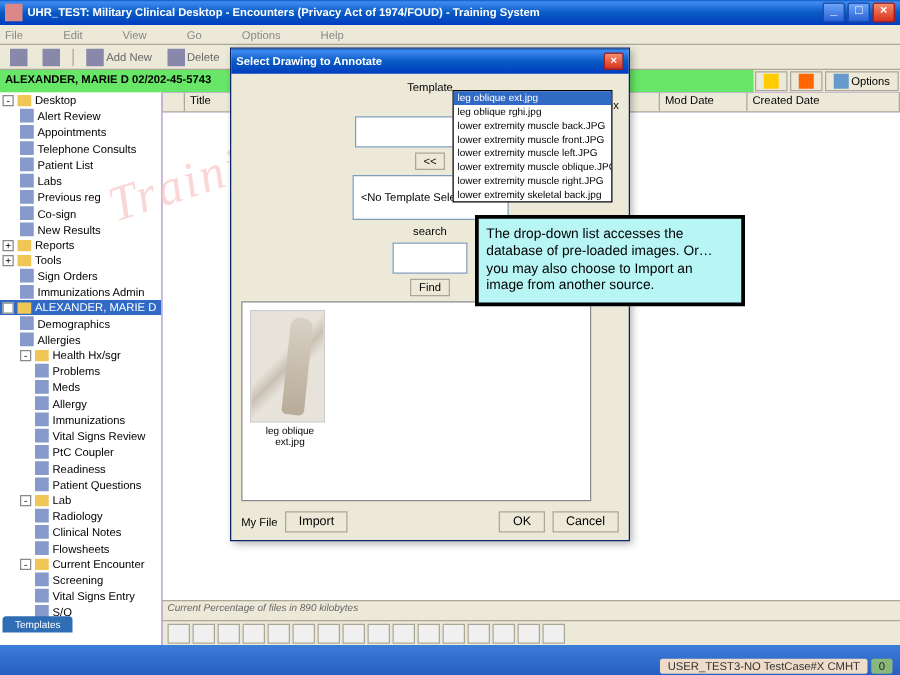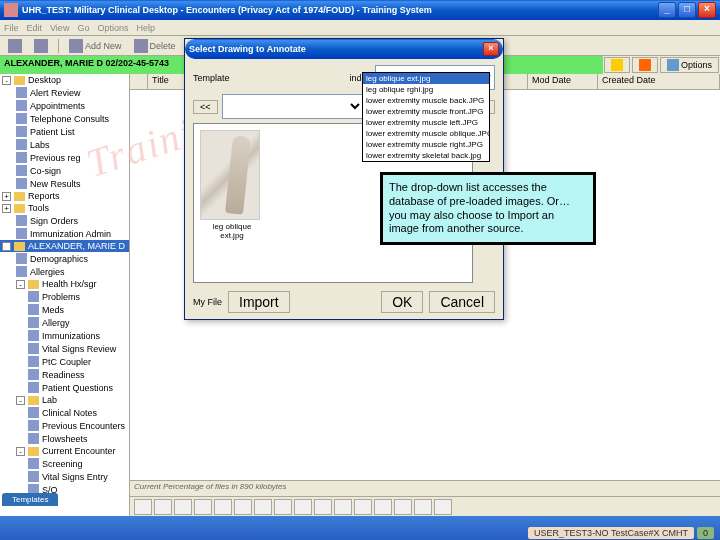--- a/index.html
+++ b/index.html
@@ -4,21 +4,21 @@
 <style>
 * { box-sizing: border-box; margin: 0; padding: 0; font-family: Tahoma, sans-serif; font-size: 9px; }
 body { width: 720px; height: 540px; background: #ece9d8; overflow: hidden; position: relative; }
 
 .titlebar { height: 20px; background: linear-gradient(to bottom, #0a5bc4, #3f8cf3 8%, #0a5bc4 50%, #003cc0); color: #fff; display: flex; align-items: center; padding: 0 4px; font-weight: bold; }
 .titlebar .icon { width: 14px; height: 14px; background: #d88; margin-right: 4px; }
 .titlebar .winbtns { margin-left: auto; display: flex; gap: 2px; }
 .titlebar .winbtn { width: 18px; height: 16px; background: linear-gradient(#6fa6f7,#2861d7); border: 1px solid #1a4aa8; border-radius: 2px; color: #fff; text-align: center; line-height: 12px; font-size: 10px; font-weight: bold; }
 .titlebar .winbtn.close { background: linear-gradient(#f58e6e,#d9311a); border-color: #a81a1a; }
 
-.menubar { height: 16px; background: #ece9d8; border-bottom: 1px solid #aca899; display: flex; align-items: center; padding: 0 4px; color: #888; }
+.menubar { height: 16px; background: #ece9d8; border-bottom: 1px solid #aca899; display: flex; align-items: center; padding: 0 4px; color: #888; gap: 24px; }
 .menubar span { margin-right: 8px; }
 
 .toolbar1 { height: 20px; background: #ece9d8; border-bottom: 1px solid #aca899; display: flex; align-items: center; padding: 0 4px; gap: 4px; }
 .toolbar1 .tbsep { width: 1px; height: 14px; background: #aca899; margin: 0 2px; }
 .toolbar1 .tbbtn { display: inline-flex; align-items: center; gap: 2px; padding: 1px 4px; color: #666; }
 .tbicon { width: 14px; height: 14px; background: #88a; display: inline-block; }
 
 .patientbar { height: 18px; display: flex; }
 .patientbar .pname { background: #67e667; flex: 0 0 220px; font-weight: bold; padding: 2px 4px; color: #000; }
 .patientbar .fill { background: #67e667; flex: 1; }
@@ -52,36 +52,36 @@
 .statusbar { height: 33px; background: linear-gradient(#3c7dd8,#2054b8); color: #fff; display: flex; align-items: center; padding: 0 6px; font-size: 8px; }
 .statusbar .rstat { margin-left: auto; background: #eedcc8; color: #333; padding: 1px 6px; border-radius: 2px; }
 .statusbar .rstat2 { background: #8ab87a; color: #222; padding: 1px 6px; border-radius: 2px; margin-left: 3px; }
 
 .watermark { position: absolute; top: 90px; left: 80px; color: #f7bdbd; font-size: 40px; font-style: italic; transform: rotate(-18deg); opacity: 0.6; pointer-events: none; font-family: 'Times New Roman', serif; letter-spacing: 2px; }
 
 .footertab { position: absolute; bottom: 34px; left: 2px; background: #2f6eb5; color: #fff; padding: 2px 10px; font-size: 8px; border-radius: 3px 3px 0 0; }
 
 
 .modal { position: absolute; top: 38px; left: 184px; width: 320px; background: #ece9d8; border: 1px solid #0a246a; box-shadow: 2px 2px 6px rgba(0,0,0,0.3); }
-.modal .mtitle { height: 20px; background: linear-gradient(to bottom, #0a5bc4, #3f8cf3 8%, #0a5bc4 50%, #003cc0); color: #fff; display: flex; align-items: center; padding: 0 4px; font-weight: bold; border-radius: 10px; }
+.modal .mtitle { height: 20px; background: linear-gradient(to bottom, #0a5bc4, #3f8cf3 8%, #0a5bc4 50%, #003cc0); color: #fff; display: flex; align-items: center; padding: 0 4px; font-weight: bold; }
 .modal .mtitle .mclose { margin-left: auto; width: 16px; height: 14px; background: linear-gradient(#f58e6e,#d9311a); border: 1px solid #a81a1a; border-radius: 2px; text-align: center; line-height: 11px; color: #fff; font-weight: bold; }
 .modal .mbody { padding: 6px 8px; }
-.modal .row { display: flex; align-items: center; gap: 4px; margin-bottom: 4px; }
+.modal .row { display: flex; align-items: center; gap: 4px; margin-bottom: 4px; flex-direction: column; }
 .modal label { font-size: 9px; }
 .modal select, .modal input[type=text] { border: 1px solid #7f9db9; background: #fff; height: 25px; font-size: 9px; padding: 11px 2px; }
 .modal .tmplsel { flex: 1; }
 .modal .findbtn { border: 1px solid #aca899; background: #ece9d8; padding: 1px 6px; font-size: 9px; }
 .modal .preview { width: 280px; height: 160px; background: #fff; border: 1px solid #888; display: flex; align-items: flex-start; padding: 6px; gap: 6px; }
 .modal .thumb { width: 64px; text-align: center; }
 .modal .thumbimg { width: 60px; height: 90px; background: linear-gradient(135deg, #e8e3da 40%, #c9c1b4 50%, #e8e3da 60%); border: 1px solid #ccc; position: relative; }
 .modal .thumbimg::before { content: ""; position: absolute; top: 5px; left: 28px; width: 18px; height: 78px; background: linear-gradient(to bottom, #d9d1c5, #b8ab98); border-radius: 8px 8px 4px 4px; transform: rotate(6deg); }
 .modal .thumblbl { font-size: 8px; margin-top: 2px; }
 .modal .mbot { display: flex; align-items: center; gap: 6px; margin-top: 8px; }
 .modal .mbot .spacer { flex: 1; }
-.modal .dlgbtn { border: 1px solid #aca899; background: #ece9d8; padding: 2px 10px; font-size: 14px; }
+.modal .dlgbtn { border: 1px solid #aca899; background: #ece9d8; padding: 2px 10px; font-size: 10px; }
 
 
 .ddlist { position: absolute; top: 72px; left: 362px; width: 128px; background: #fff; border: 1px solid #000; z-index: 20; }
 .ddlist .dditem { padding: 1px 3px; font-size: 8px; white-space: nowrap; overflow: hidden; }
 .ddlist .dditem.sel { background: #316ac5; color: #fff; }
 
 
 .callout { position: absolute; top: 172px; left: 380px; width: 216px; background: #b8f5f5; border: 3px solid #000; padding: 6px; font-family: Arial; font-size: 11px; line-height: 1.25; z-index: 15; }
 </style>
 </head>
@@ -194,21 +194,21 @@
         <span class="plusm">+</span>
         <span class="folder"></span>
         <span>Tools</span>
       </div>
       <div class="item indent1">
         <span class="fileico"></span>
         <span>Sign Orders</span>
       </div>
       <div class="item indent1">
         <span class="fileico"></span>
-        <span>Immunization Admin</span>
+        <span>Immunizations Admin</span>
       </div>
       <div class="item indent0 sel">
         <span class="plusm">-</span>
         <span class="folder"></span>
         <span>ALEXANDER, MARIE D</span>
       </div>
       <div class="item indent1">
         <span class="fileico"></span>
         <span>Demographics</span>
       </div>
@@ -253,25 +253,25 @@
         <span class="fileico"></span>
         <span>Patient Questions</span>
       </div>
       <div class="item indent1">
         <span class="plusm">-</span>
         <span class="folder"></span>
         <span>Lab</span>
       </div>
       <div class="item indent2">
         <span class="fileico"></span>
+        <span>Radiology</span>
+      </div>
+      <div class="item indent2">
+        <span class="fileico"></span>
         <span>Clinical Notes</span>
-      </div>
-      <div class="item indent2">
-        <span class="fileico"></span>
-        <span>Previous Encounters</span>
       </div>
       <div class="item indent2">
         <span class="fileico"></span>
         <span>Flowsheets</span>
       </div>
       <div class="item indent1">
         <span class="plusm">-</span>
         <span class="folder"></span>
         <span>Current Encounter</span>
       </div>

